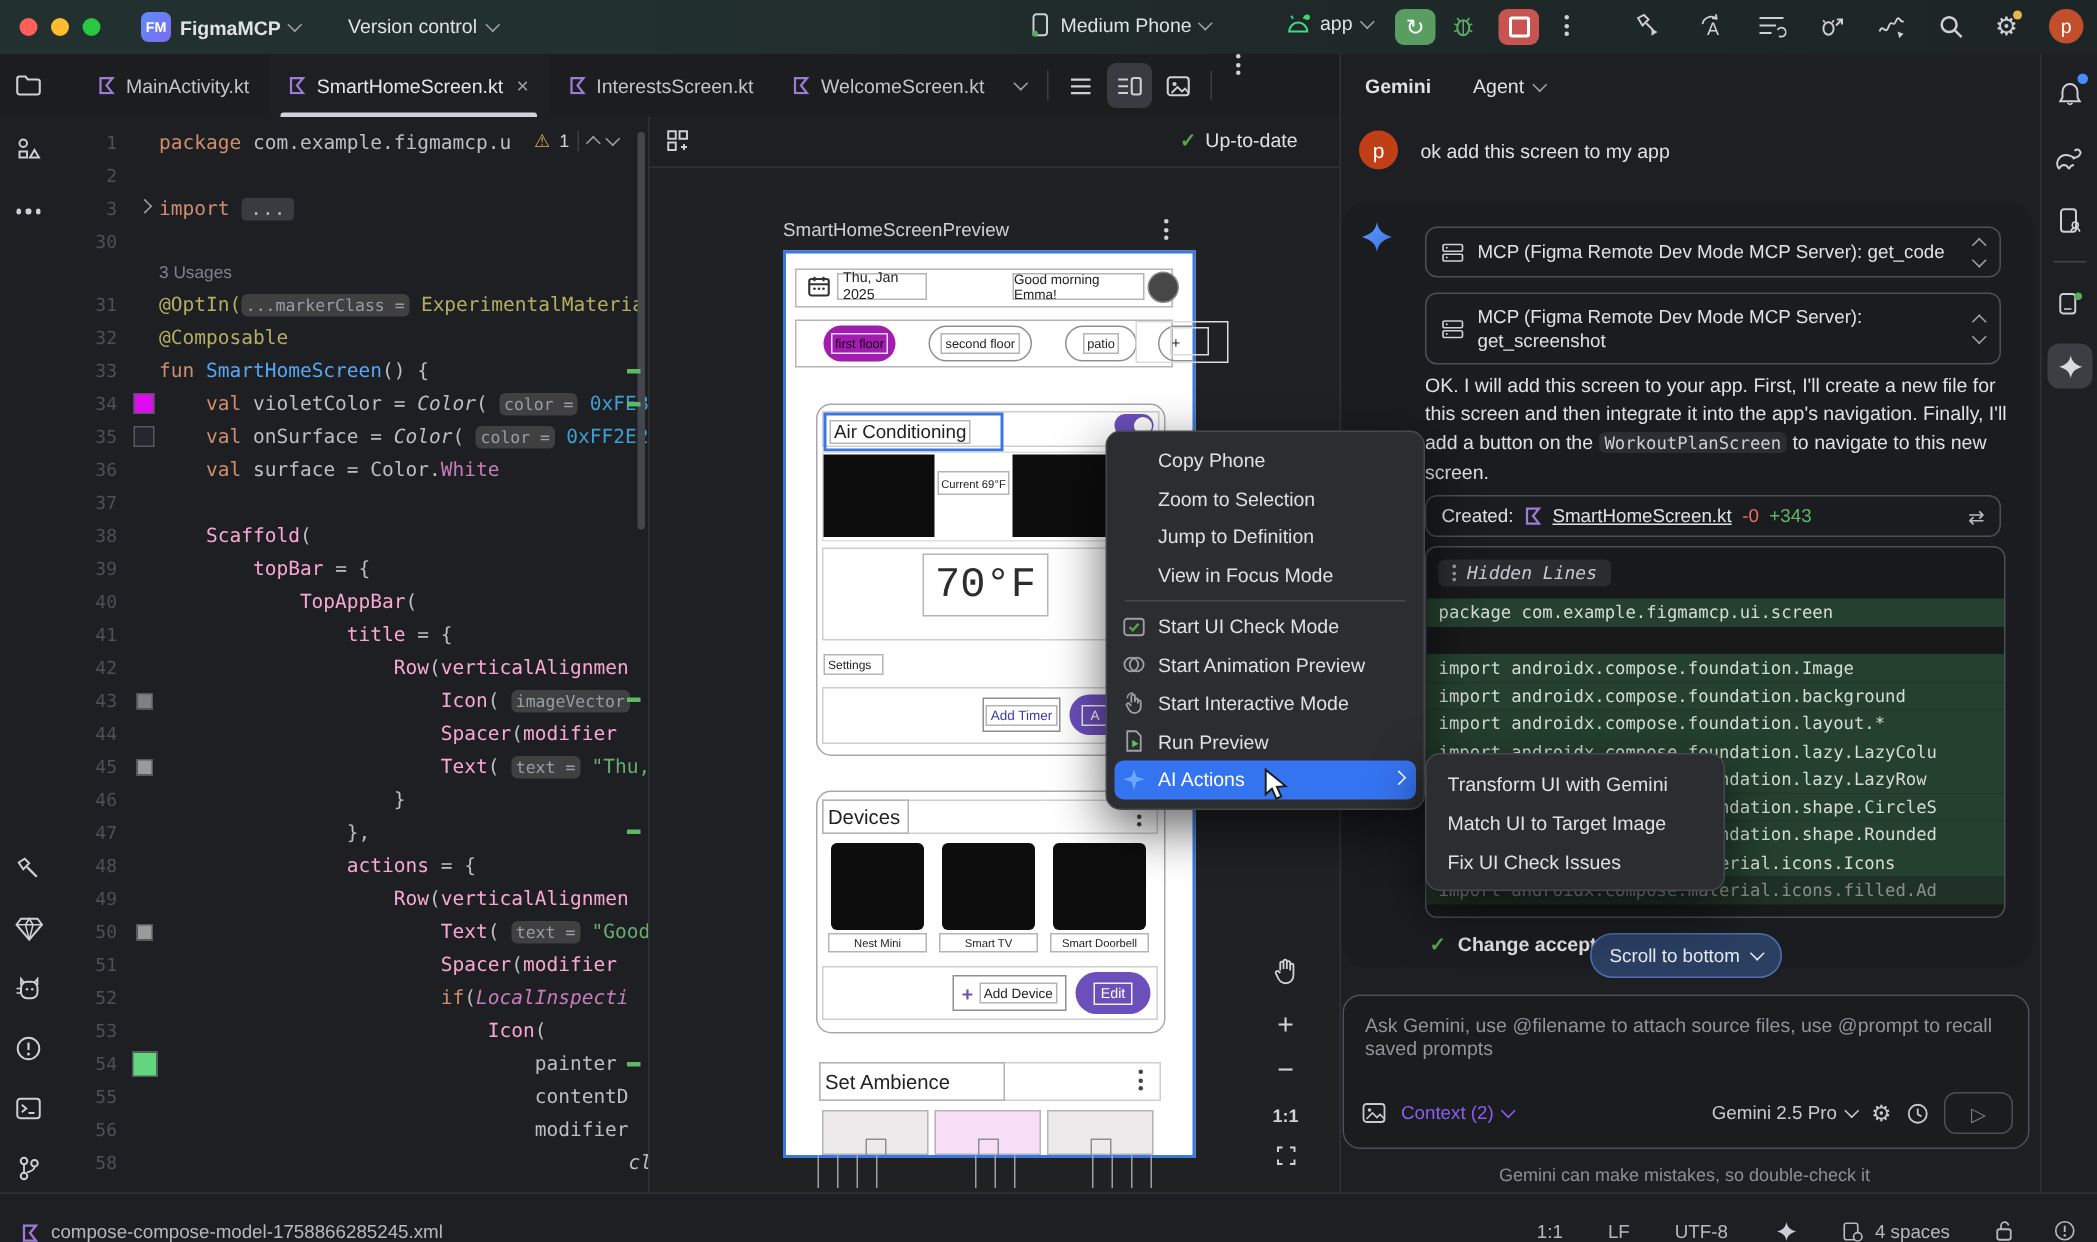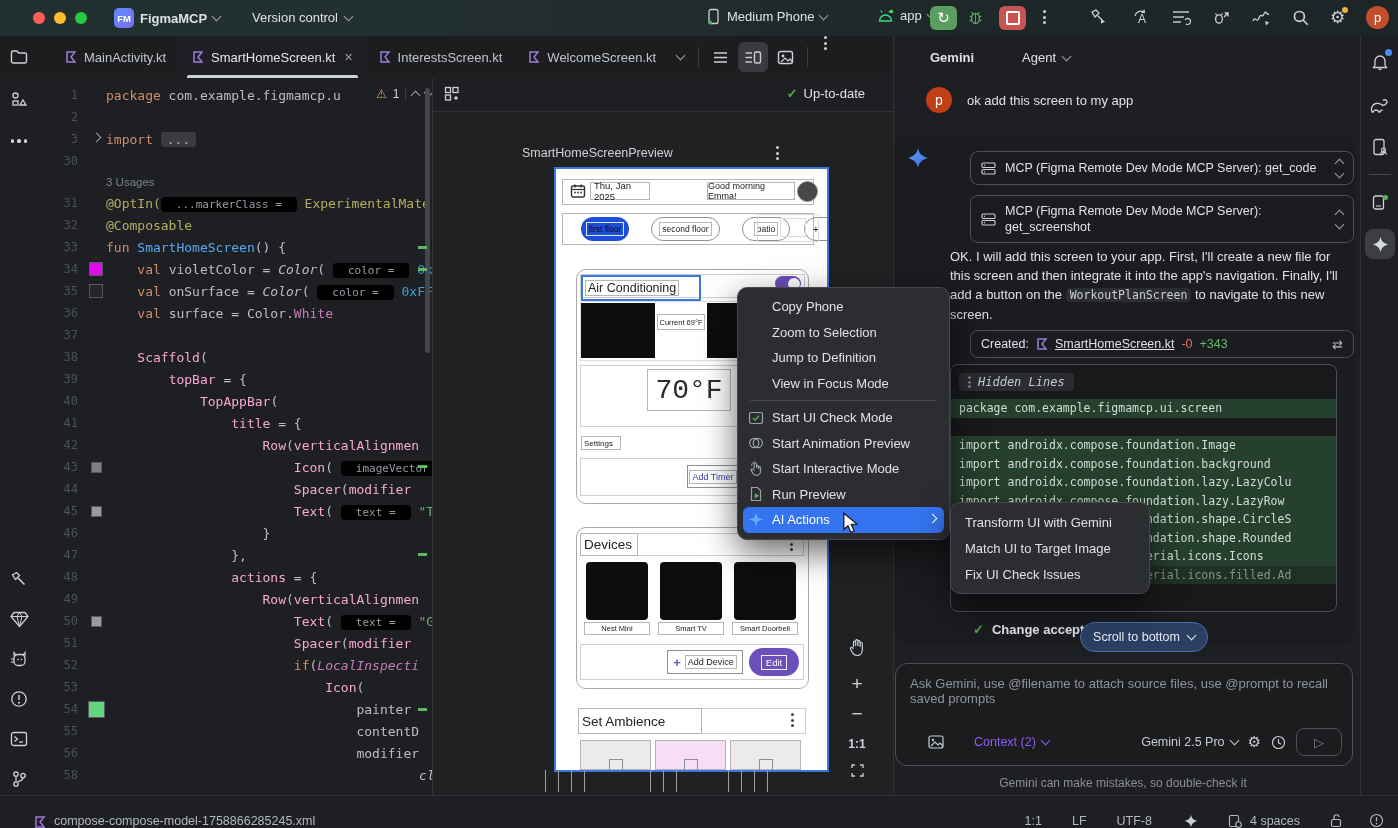--- a/index.html
+++ b/index.html
@@ -1,19 +1,19 @@
 <!DOCTYPE html>
 <html><head>
 <meta charset="utf-8">
 <style>
   html,body{margin:0;padding:0;background:#101112;}
   #root{position:relative;width:1398px;height:828px;overflow:hidden;background:#1e1f22;
         font-family:"Liberation Sans",sans-serif;color:#dfe1e5;font-size:13px;}
   .ab{position:absolute;}
-  .row{display:flex;align-items:center;margin-left:20px;}
+  .row{display:flex;align-items:center;}
   svg{display:block;}
   .chv{display:inline-block;width:6px;height:6px;border-right:1.5px solid currentColor;border-bottom:1.5px solid currentColor;transform:rotate(45deg);margin-top:-3px;}
   .chv.r{transform:rotate(-45deg);}
   .chv.u{transform:rotate(-135deg);margin-top:3px;}
   .dots3{display:flex;flex-direction:column;gap:2.5px;align-items:center;}
   .dots3 i{width:3px;height:3px;border-radius:50%;background:currentColor;}
   .dotsH{display:flex;gap:3px;align-items:center;}
   .dotsH i{width:3.2px;height:3.2px;border-radius:50%;background:currentColor;}
   
   .titlebar{left:0;top:0;width:1398px;height:36px;background:linear-gradient(90deg,#22302f 0%,#233030 30%,#1f2929 60%,#1d2526 100%);}
@@ -28,27 +28,27 @@
   
   .editor{left:40px;top:78px;width:392px;height:717px;overflow:hidden;background:#1e1f22;padding-top:6px;box-sizing:border-box;}
   .erow{display:flex;align-items:center;height:22px;font-family:"DejaVu Sans Mono",monospace;font-size:13px;}
   .ln{flex:none;width:38px;text-align:right;color:#4c5158;font-size:12px;padding-right:8px;}
   .mk{flex:none;width:20px;display:flex;align-items:center;justify-content:center;}
   .ecode{white-space:pre;}
   .usages{height:20px;display:flex;align-items:center;padding-left:66px;font-size:11.5px;color:#7c828d;}
   .tk-k{color:#cf8e6d;} .tk-fn{color:#56a8f5;} .tk-t{color:#f9a8d4;} .tk-a{color:#b3ae60;}
   .tk-s{color:#6aab73;} .tk-n{color:#3e9fd4;} .tk-p{color:#bcbec4;}
   .tk-pi{color:#bcbec4;font-style:italic;} .tk-m{color:#c77dbb;} .tk-mi{color:#c77dbb;font-style:italic;}
-  .tk-in{background:#000000;color:#989da6;border-radius:4px;padding:1px 15px;font-size:11px;}
+  .tk-in{background:#404040;color:#989da6;border-radius:4px;padding:1px 3px;font-size:11px;}
   .tk-fold{background:#393b40;color:#aab0b9;border-radius:3px;padding:0 6px;}
   .sw{display:inline-block;}
   
   .pv{left:432px;top:78px;width:461px;height:717px;background:#1f2122;border-left:1px solid #303234;box-sizing:border-box;}
   .pvhead{left:432px;top:78px;width:461px;height:34px;background:#1e1f22;border-left:1px solid #303234;border-bottom:1px solid #303234;box-sizing:border-box;}
-  .phone{left:522px;top:167px;width:271px;height:601px;background:#fff;border:2px solid #3c76e1;box-sizing:content-box;overflow:hidden;color:#222;margin-left:32px;}
+  .phone{left:522px;top:167px;width:271px;height:601px;background:#fff;border:2px solid #3c76e1;box-sizing:content-box;overflow:hidden;color:#222;}
   .wf{border:1px solid #b5b5b5;box-sizing:border-box;}
   .wfd{border:1px solid #8f8f8f;box-sizing:border-box;}
   .blk{background:#0d0d0d;}
   .purp{background:#6b4fbb;}
   .zoombar{color:#cfd2d6;}
   
   .menu{background:#2b2d30;border:1px solid #46484d;border-radius:10px;box-shadow:0 12px 34px rgba(0,0,0,.6);padding:6px 0;color:#dfe1e5;}
   .mi{height:25.5px;display:flex;align-items:center;gap:8px;padding:0 12px 0 10px;}
   .mi.noic{padding-left:34px;}
   .mi .lbl{flex:1;white-space:nowrap;}
@@ -530,21 +530,21 @@
           <circle cx="5" cy="9.5" r=".9" fill="#333"></circle>
           <circle cx="8" cy="9.5" r=".9" fill="#333"></circle>
           <circle cx="11" cy="9.5" r=".9" fill="#333"></circle>
         </svg>
     </div>
     <div class="ab wf" style="left:34px;top:13px;width:60px;height:18px;font-size:9.5px;display:flex;align-items:center;padding-left:3px;">Thu, Jan 2025</div>
     <div class="ab wf" style="left:151px;top:13px;width:88px;height:18px;font-size:9px;display:flex;align-items:center;justify-content:center;">Good morning Emma!</div>
     <div class="ab" style="left:241px;top:12px;width:19px;height:19px;border-radius:50%;background:#474747;border:1px solid #888;"></div>
 
     <div class="ab wf" style="left:6px;top:44px;width:252px;height:32px;"></div>
-    <div class="ab" style="left:25px;top:48px;width:48px;height:24px;border-radius:12px;background:#1d4ed8;display:flex;align-items:center;justify-content:center;">
+    <div class="ab" style="left:25px;top:48px;width:48px;height:24px;border-radius:12px;background:#a21caf;display:flex;align-items:center;justify-content:center;">
       <span style="border:1px solid rgba(255,255,255,.85);font-size:8.5px;padding:1px 2px;color:#140014;">first floor</span>
     </div>
     <div class="ab wfd" style="left:95px;top:48px;width:69px;height:24px;border-radius:12px;display:flex;align-items:center;justify-content:center;">
       <span class="wf" style="font-size:8.5px;padding:1px 2px;">second floor</span>
     </div>
     <div class="ab wfd" style="left:186px;top:48px;width:48px;height:24px;border-radius:12px;display:flex;align-items:center;justify-content:center;">
       <span class="wf" style="font-size:8.5px;padding:1px 2px;">patio</span>
     </div>
     <div class="ab wfd" style="left:248px;top:48px;width:40px;height:24px;border-radius:12px;display:flex;align-items:center;padding-left:8px;">
       <span style="font-size:10px;">+</span>
@@ -727,20 +727,21 @@
                 <i></i>
               </span>
             <span style="font-family:'DejaVu Sans Mono',monospace;font-size:12px;font-style:italic;color:#c6cbd2;">Hidden Lines</span>
           </span>
         </div>
         <div id="diff-lines">
             <div class="drow add">package com.example.figmamcp.ui.screen</div>
             <div class="drow"></div>
             <div class="drow add">import androidx.compose.foundation.Image</div>
             <div class="drow add">import androidx.compose.foundation.background</div>
+            <div class="drow add">import androidx.compose.foundation.layout.*</div>
             <div class="drow add">import androidx.compose.foundation.lazy.LazyColu</div>
             <div class="drow add">import androidx.compose.foundation.lazy.LazyRow</div>
             <div class="drow add">import androidx.compose.foundation.shape.CircleS</div>
             <div class="drow add">import androidx.compose.foundation.shape.Rounded</div>
             <div class="drow add">import androidx.compose.material.icons.Icons</div>
             <div class="drow add dim">import androidx.compose.material.icons.filled.Ad</div>
           </div>
       </div>
       <div class="row ab" style="left:58px;top:487px;gap:8px;">
         <span style="color:#57a64a;font-weight:bold;">✓</span>

